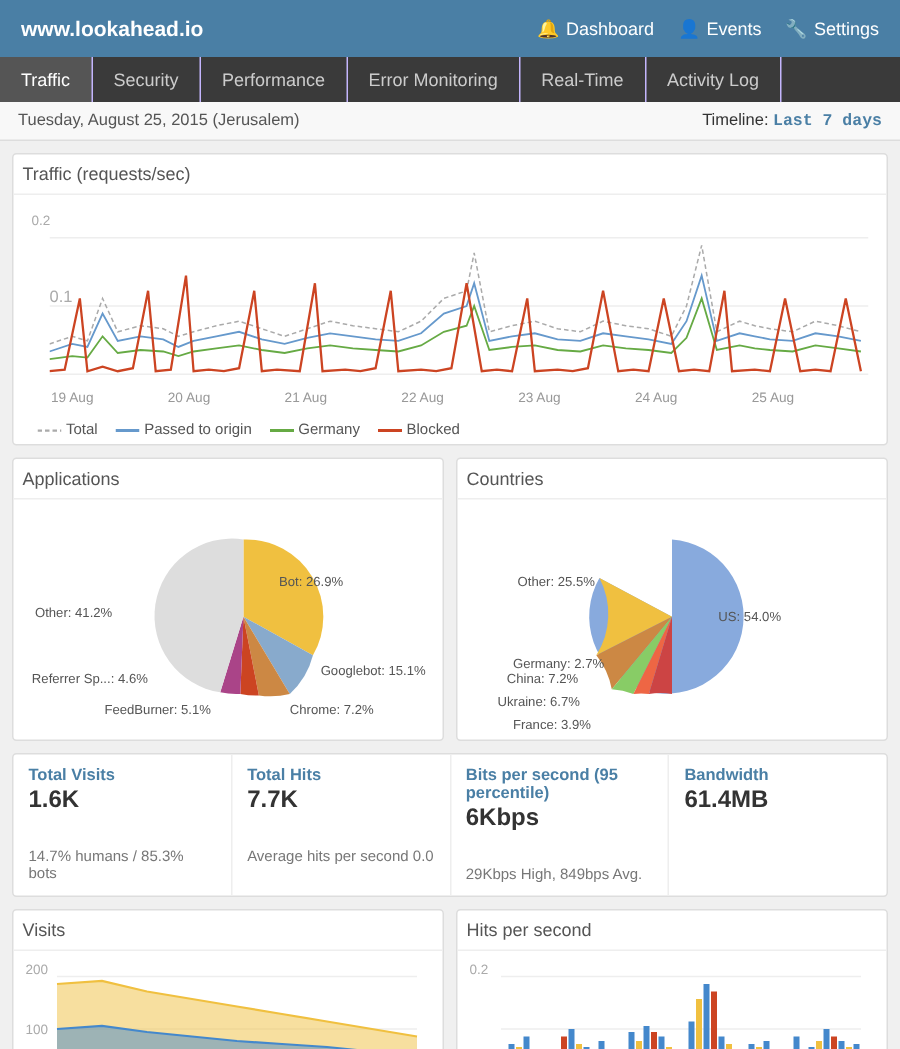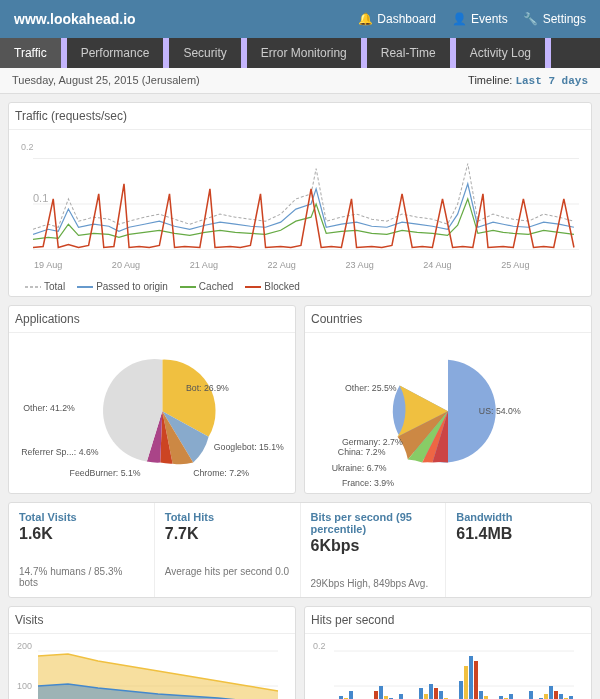--- a/index.html
+++ b/index.html
@@ -23,21 +23,21 @@
     .nav-tabs {
       background: #3a3a3a;
       display: flex;
       padding: 0;
     }
     .nav-tab {
       color: #ccc;
       padding: 8px 14px;
       font-size: 12px;
       cursor: pointer;
-      border-right: 6px solid #c4b5fd;
+      border-right: 1px solid #c4b5fd;
     }
     .nav-tab.active {
       background: #555;
       color: white;
     }
 
     
     .date-bar {
       display: flex;
       justify-content: space-between;
@@ -113,22 +113,22 @@
   <span class="header-logo">www.lookahead.io</span>
   <div class="header-nav">
     <span class="header-nav-item">🔔 <span>Dashboard</span></span>
     <span class="header-nav-item">👤 <span>Events</span></span>
     <span class="header-nav-item">🔧 <span>Settings</span></span>
   </div>
 </div>
 
 <div class="nav-tabs">
   <div class="nav-tab active">Traffic</div>
+  <div class="nav-tab">Security</div>
   <div class="nav-tab">Performance</div>
-  <div class="nav-tab">Security</div>
   <div class="nav-tab">Error Monitoring</div>
   <div class="nav-tab">Real-Time</div>
   <div class="nav-tab">Activity Log</div>
 </div>
 
 <div class="date-bar">
   <span>Tuesday, August 25, 2015 (Jerusalem)</span>
   <span>
     <span class="timeline-label">Timeline:</span>
     <span class="timeline-value">Last 7 days</span>
@@ -177,21 +177,21 @@
         <div class="legend-item">
           <svg width="16" height="8">
               <line x1="0" y1="4" x2="16" y2="4" stroke="#6699cc" stroke-width="2"></line>
             </svg>
           <span>Passed to origin</span>
         </div>
         <div class="legend-item">
           <svg width="16" height="8">
               <line x1="0" y1="4" x2="16" y2="4" stroke="#66aa44" stroke-width="2"></line>
             </svg>
-          <span>Cached</span>
+          <span>Germany</span>
         </div>
         <div class="legend-item">
           <svg width="16" height="8">
               <line x1="0" y1="4" x2="16" y2="4" stroke="#cc4422" stroke-width="2"></line>
             </svg>
           <span>Blocked</span>
         </div>
       </div>
     </div>
   </div>

